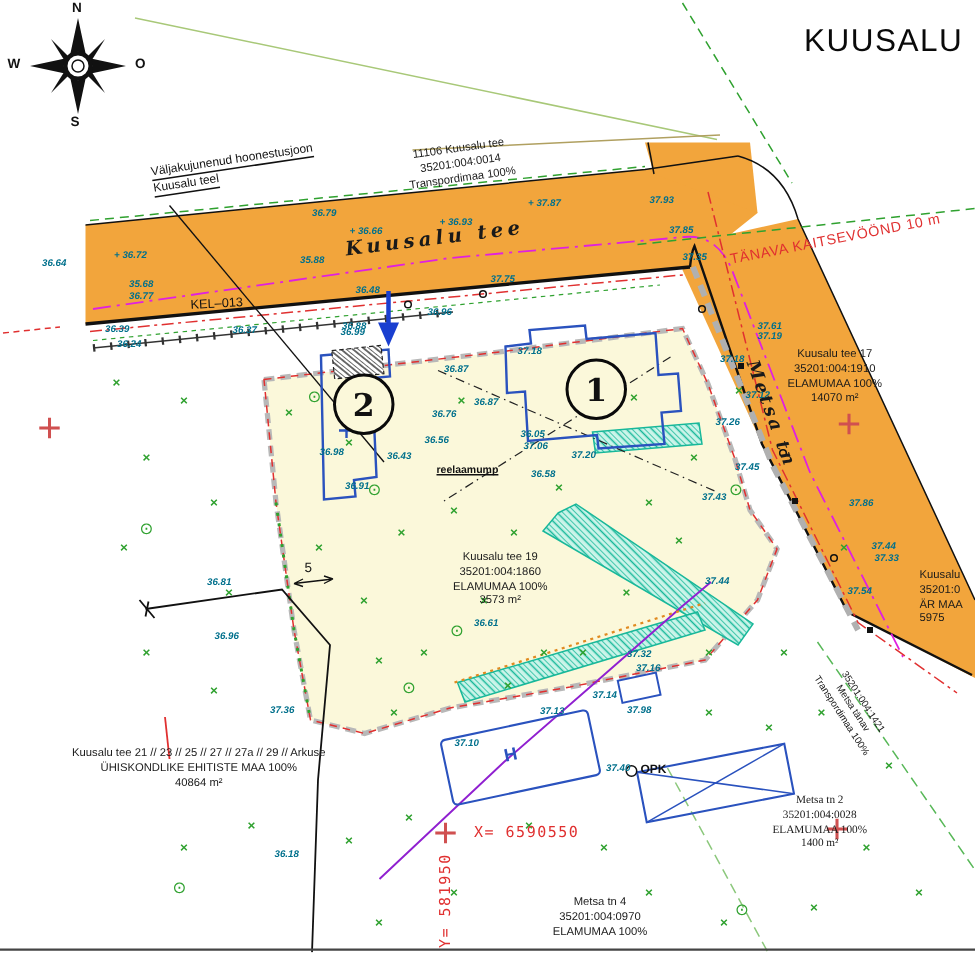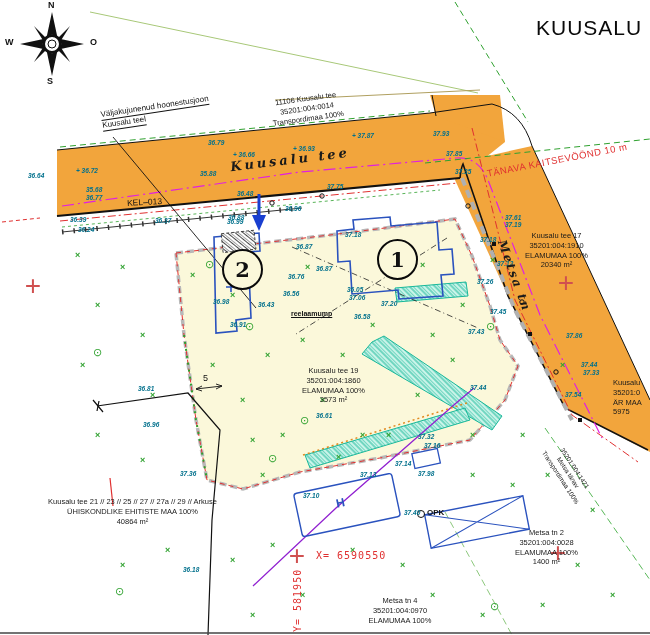--- a/index.html
+++ b/index.html
@@ -28,21 +28,21 @@
   #h-label{left:336px;top:496px;font-size:12px;font-weight:bold;color:#2A52BE;transform:rotate(-12deg);}
   #small-note{left:291px;top:310px;font-size:7px;font-weight:bold;text-decoration:underline;}
   #dim-5{left:203px;top:373px;font-size:9px;}
   .circle-label{position:absolute;z-index:3;width:37px;height:37px;border:2.5px solid #0a0a0a;
      border-radius:50%;background:#FBF8DA;display:flex;align-items:center;justify-content:center;
      font-family:"DejaVu Serif",serif;font-weight:bold;font-size:21px;}
   #parcel-11106{left:252px;top:94px;width:110px;transform:rotate(-8deg);transform-origin:center;}
   #parcel-k17{left:504px;top:231px;width:105px;}
   #parcel-k19{left:281px;top:366px;width:105px;}
   #parcel-k21{left:15px;top:497px;width:235px;text-align:center;}
-  #parcel-m2{left:494px;top:528px;width:105px;}
+  #parcel-m2{left:494px;top:528px;width:105px;font-family:Liberation Serif, serif;}
   #parcel-m4{left:330px;top:596px;width:140px;}
   #parcel-right-edge{left:613px;top:378px;width:37px;text-align:left;overflow:hidden;}
   #parcel-metsa-road{left:548px;top:420px;width:110px;font-size:6.5px;transform:rotate(57deg);transform-origin:left top;}
   .elev{position:absolute;z-index:2;font-size:6.5px;font-style:italic;font-weight:bold;color:#00708C;}
   .bush-icon{position:absolute;z-index:2;font-size:9px;font-weight:bold;color:#2FA12F;}
   .tree-icon{position:absolute;z-index:2;font-size:11px;color:#2FA12F;}
   .grid-cross{position:absolute;z-index:2;font-size:28px;font-weight:200;color:#D05050;
      transform:translate(-50%,-54%);}
 </style>
 </head>
@@ -182,21 +182,21 @@
 
   <div class="blk" id="parcel-11106">
     <div>11106 Kuusalu tee</div>
     <div>35201:004:0014</div>
     <div>Transpordimaa 100%</div>
   </div>
   <div class="blk" id="parcel-k17">
     <div>Kuusalu tee 17</div>
     <div>35201:004:1910</div>
     <div>ELAMUMAA 100%</div>
-    <div>20340 m²</div>
+    <div>14070 m²</div>
   </div>
   <div class="blk" id="parcel-k19">
     <div>Kuusalu tee 19</div>
     <div>35201:004:1860</div>
     <div>ELAMUMAA 100%</div>
     <div>3573 m²</div>
   </div>
   <div class="blk" id="parcel-k21">
     <div>Kuusalu tee 21 // 23 // 25 // 27 // 27a // 29 // Arkuse</div>
     <div>ÜHISKONDLIKE EHITISTE MAA 100%</div>

